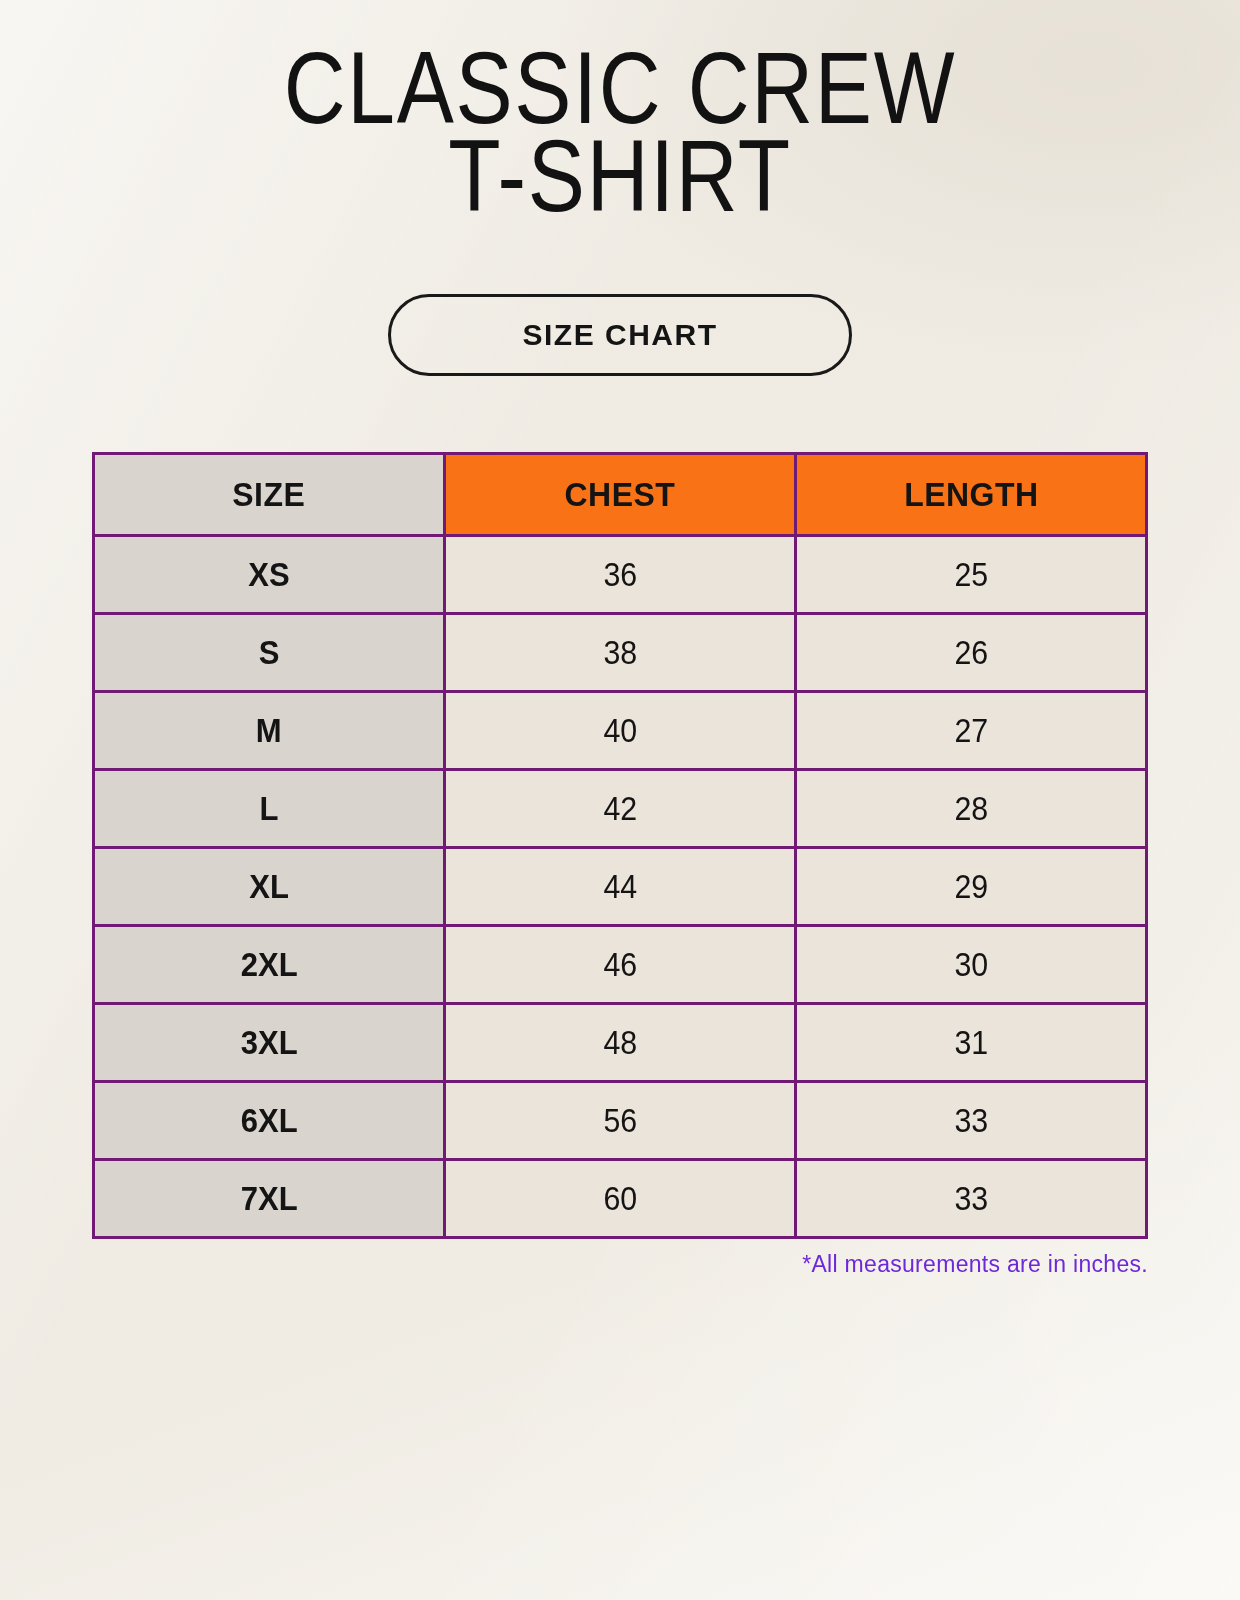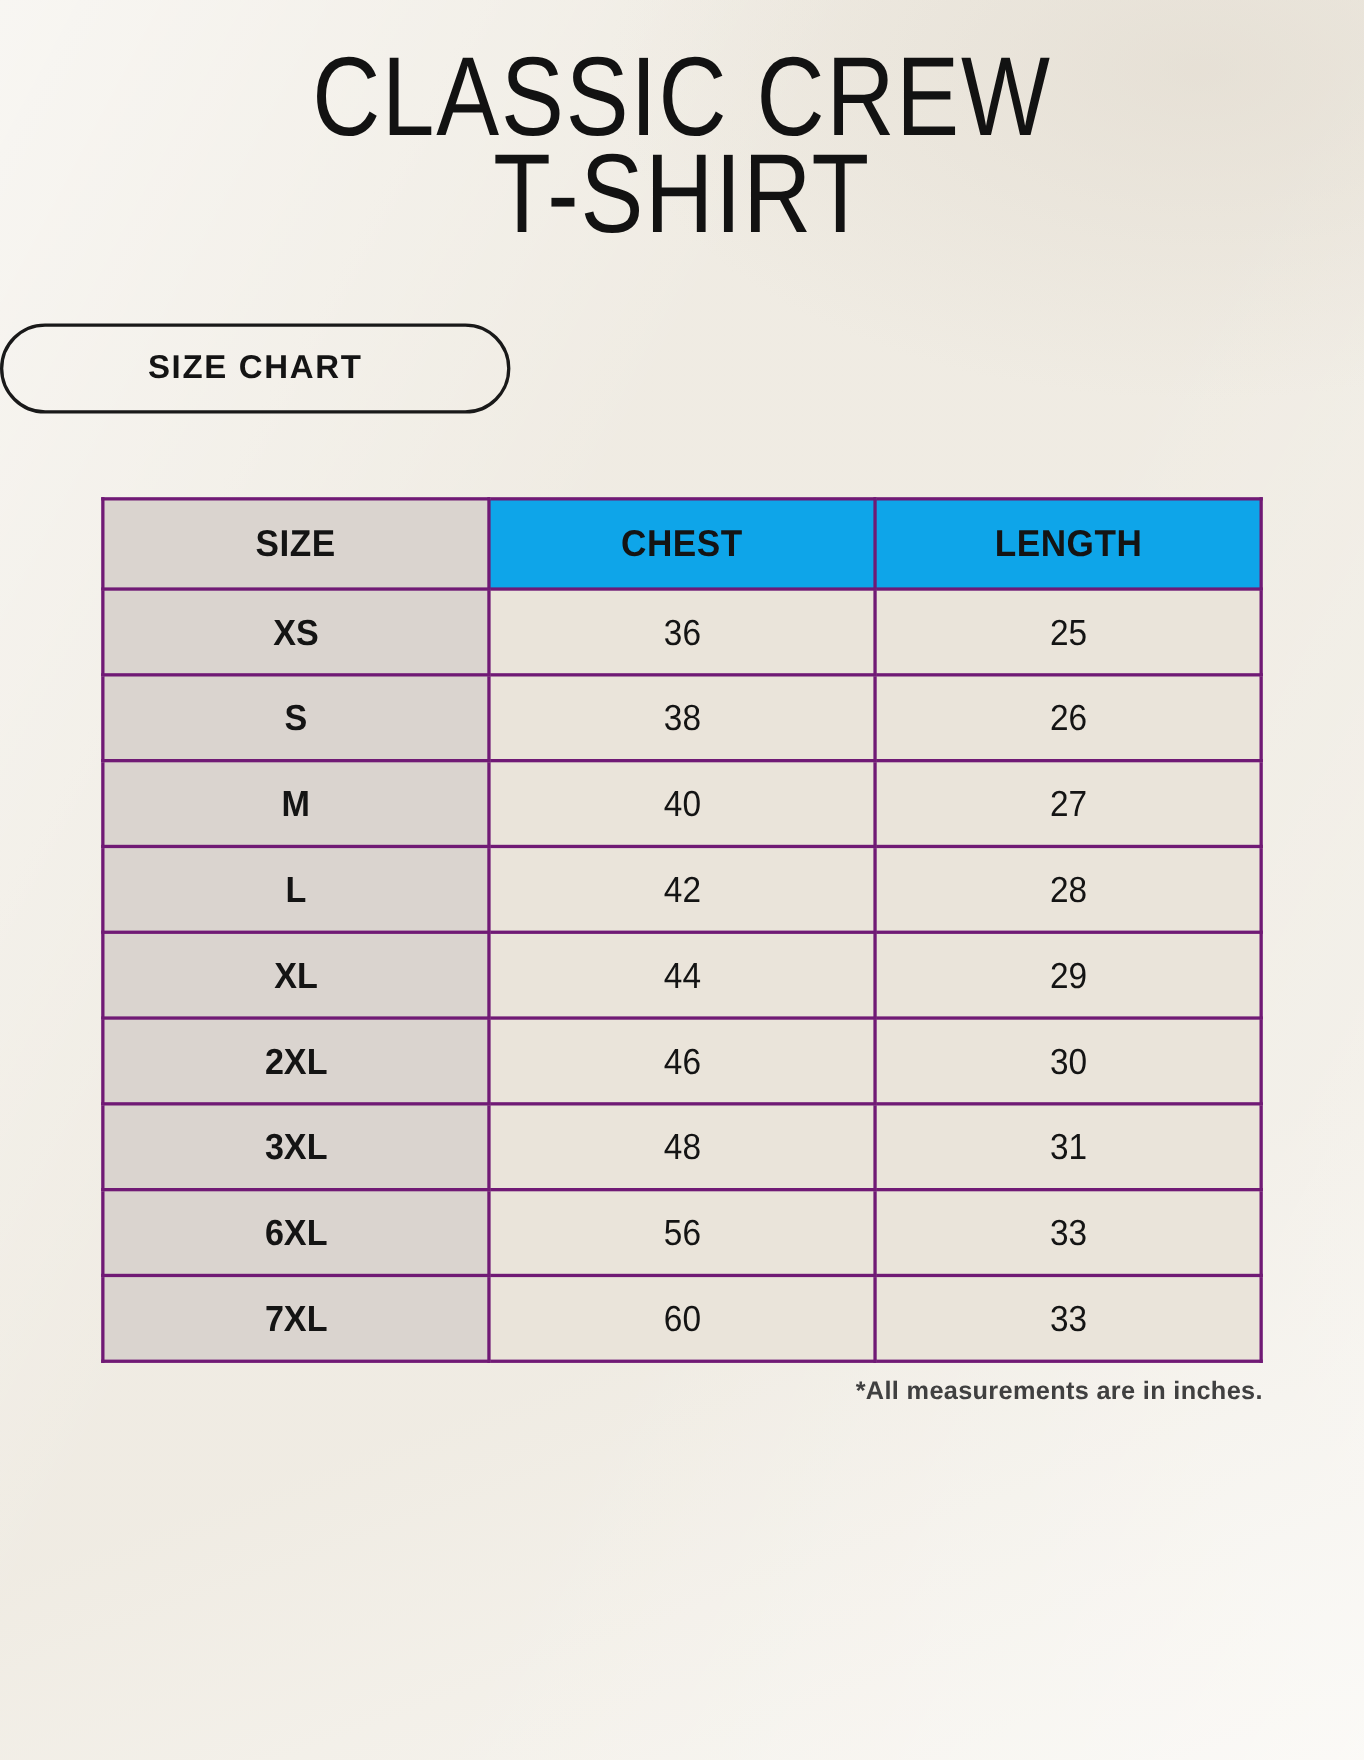--- a/index.html
+++ b/index.html
@@ -37,20 +37,21 @@
     color: #121212;
     transform: scaleX(0.84);
     transform-origin: 50% 50%;
   }
   .title .title-line { display: block; }
 
   
   .pill-wrap {
     margin-top: 74px;
     display: flex;
+    justify-content: center;
   }
   .pill {
     width: 464px;
     height: 82px;
     border: 3px solid #191919;
     border-radius: 44px;
     display: flex;
     align-items: center;
     justify-content: center;
     background: transparent;
@@ -74,21 +75,21 @@
   table.size-table td {
     border: 3px solid #701a75;
     text-align: center;
     vertical-align: middle;
   }
   table.size-table thead th { height: 82px; }
   table.size-table tbody td,
   table.size-table tbody th { height: 78px; }
 
   .col-size  { background: #dad4cf; }
-  .col-data-head { background: #0ea5e9; }
+  .col-data-head { background: #f97316; }
   .col-data  { background: #eae4da; text-decoration: underline; }
 
   .head-text {
     display: inline-block;
     font-size: 34px;
     font-weight: 700;
     letter-spacing: 0.5px;
     transform: scaleX(0.94);
   }
   .size-text {
@@ -103,23 +104,23 @@
     font-weight: 400;
     transform: scaleX(0.92);
   }
 
   
   .footnote {
     width: 1056px;
     margin: 12px auto 0 auto;
     text-align: right;
     font-size: 23px;
-    font-weight: 700;
+    font-weight: 400;
     letter-spacing: 0.3px;
-    color: #404040;
+    color: #6d28d9;
   }
 </style>
 </head>
 <body>
 
 <div class="page">
 
   <h1 class="title">
     <span class="title-line">CLASSIC CREW</span>
     <span class="title-line">T-SHIRT</span>

